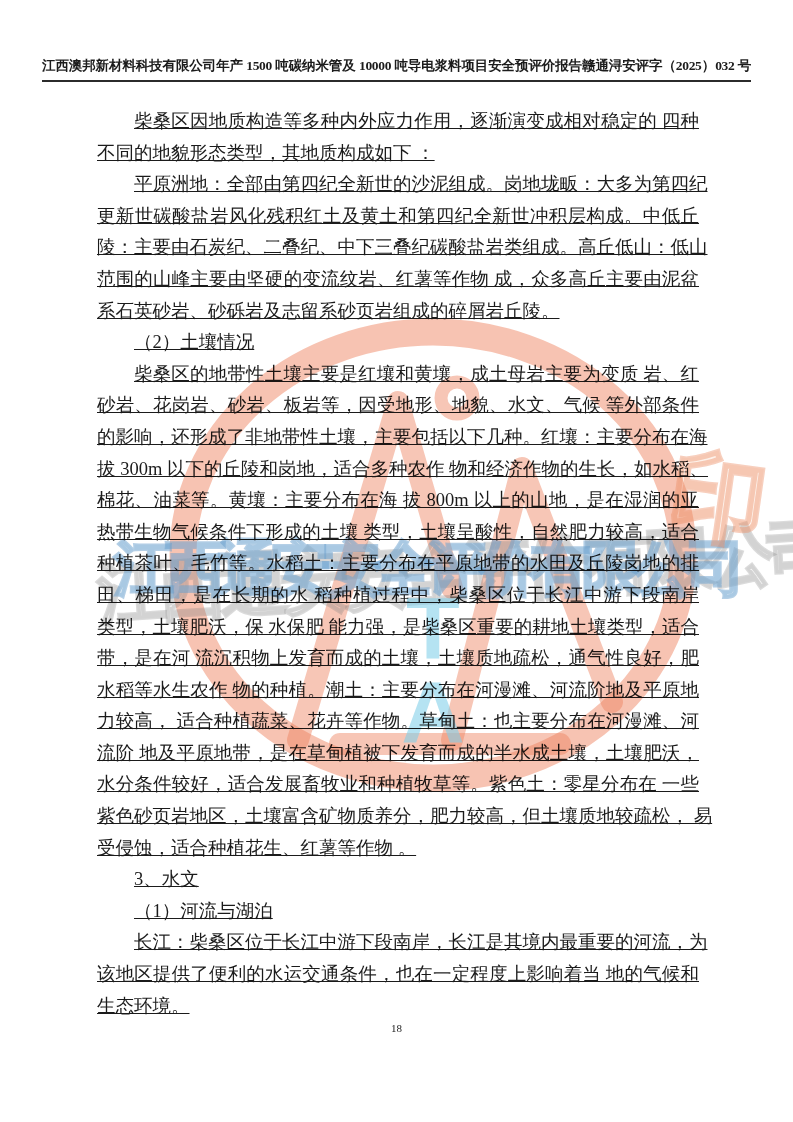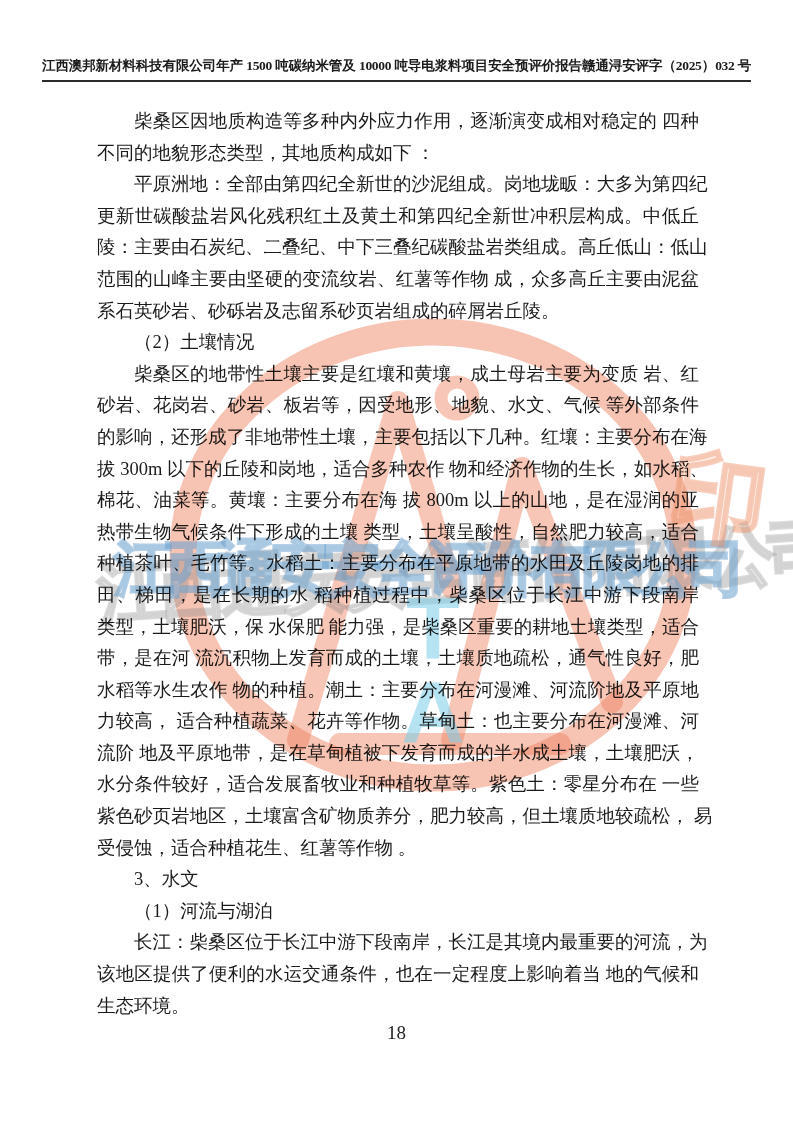--- a/index.html
+++ b/index.html
@@ -15,26 +15,27 @@
     border-bottom:2px solid #2b2b2b;padding-bottom:5px;
     white-space:nowrap;letter-spacing:-0.3px;
     text-align:justify;text-align-last:justify;
   }
   
   .body{position:absolute;left:97px;top:106px;width:602px;color:#1b1b1b;}
   .bl{
     height:31.6px;line-height:31.6px;font-size:18.5px;
     white-space:nowrap;text-align:justify;text-align-last:justify;
     letter-spacing:0;
+    text-decoration:underline;
   }
   .bl.ind{padding-left:37px;}
   .bl.last{text-align-last:left;}
   
   .pagenum{position:absolute;top:1022px;left:0;width:100%;text-align:center;
-    font-size:19px;color:#222;}
+    font-size:11px;color:#222;}
   
   .wm{position:absolute;inset:0;pointer-events:none;mix-blend-mode:multiply;}
   .wm svg{position:absolute;left:0;top:0;}
   .wm-company{
     position:absolute;left:114px;top:529px;
     font-size:60px;font-weight:bold;letter-spacing:-8px;white-space:nowrap;
     color:rgba(145,190,222,0.20);
     -webkit-text-stroke:2.5px rgba(105,160,205,0.50);
   }
   .wm-company-gray{

